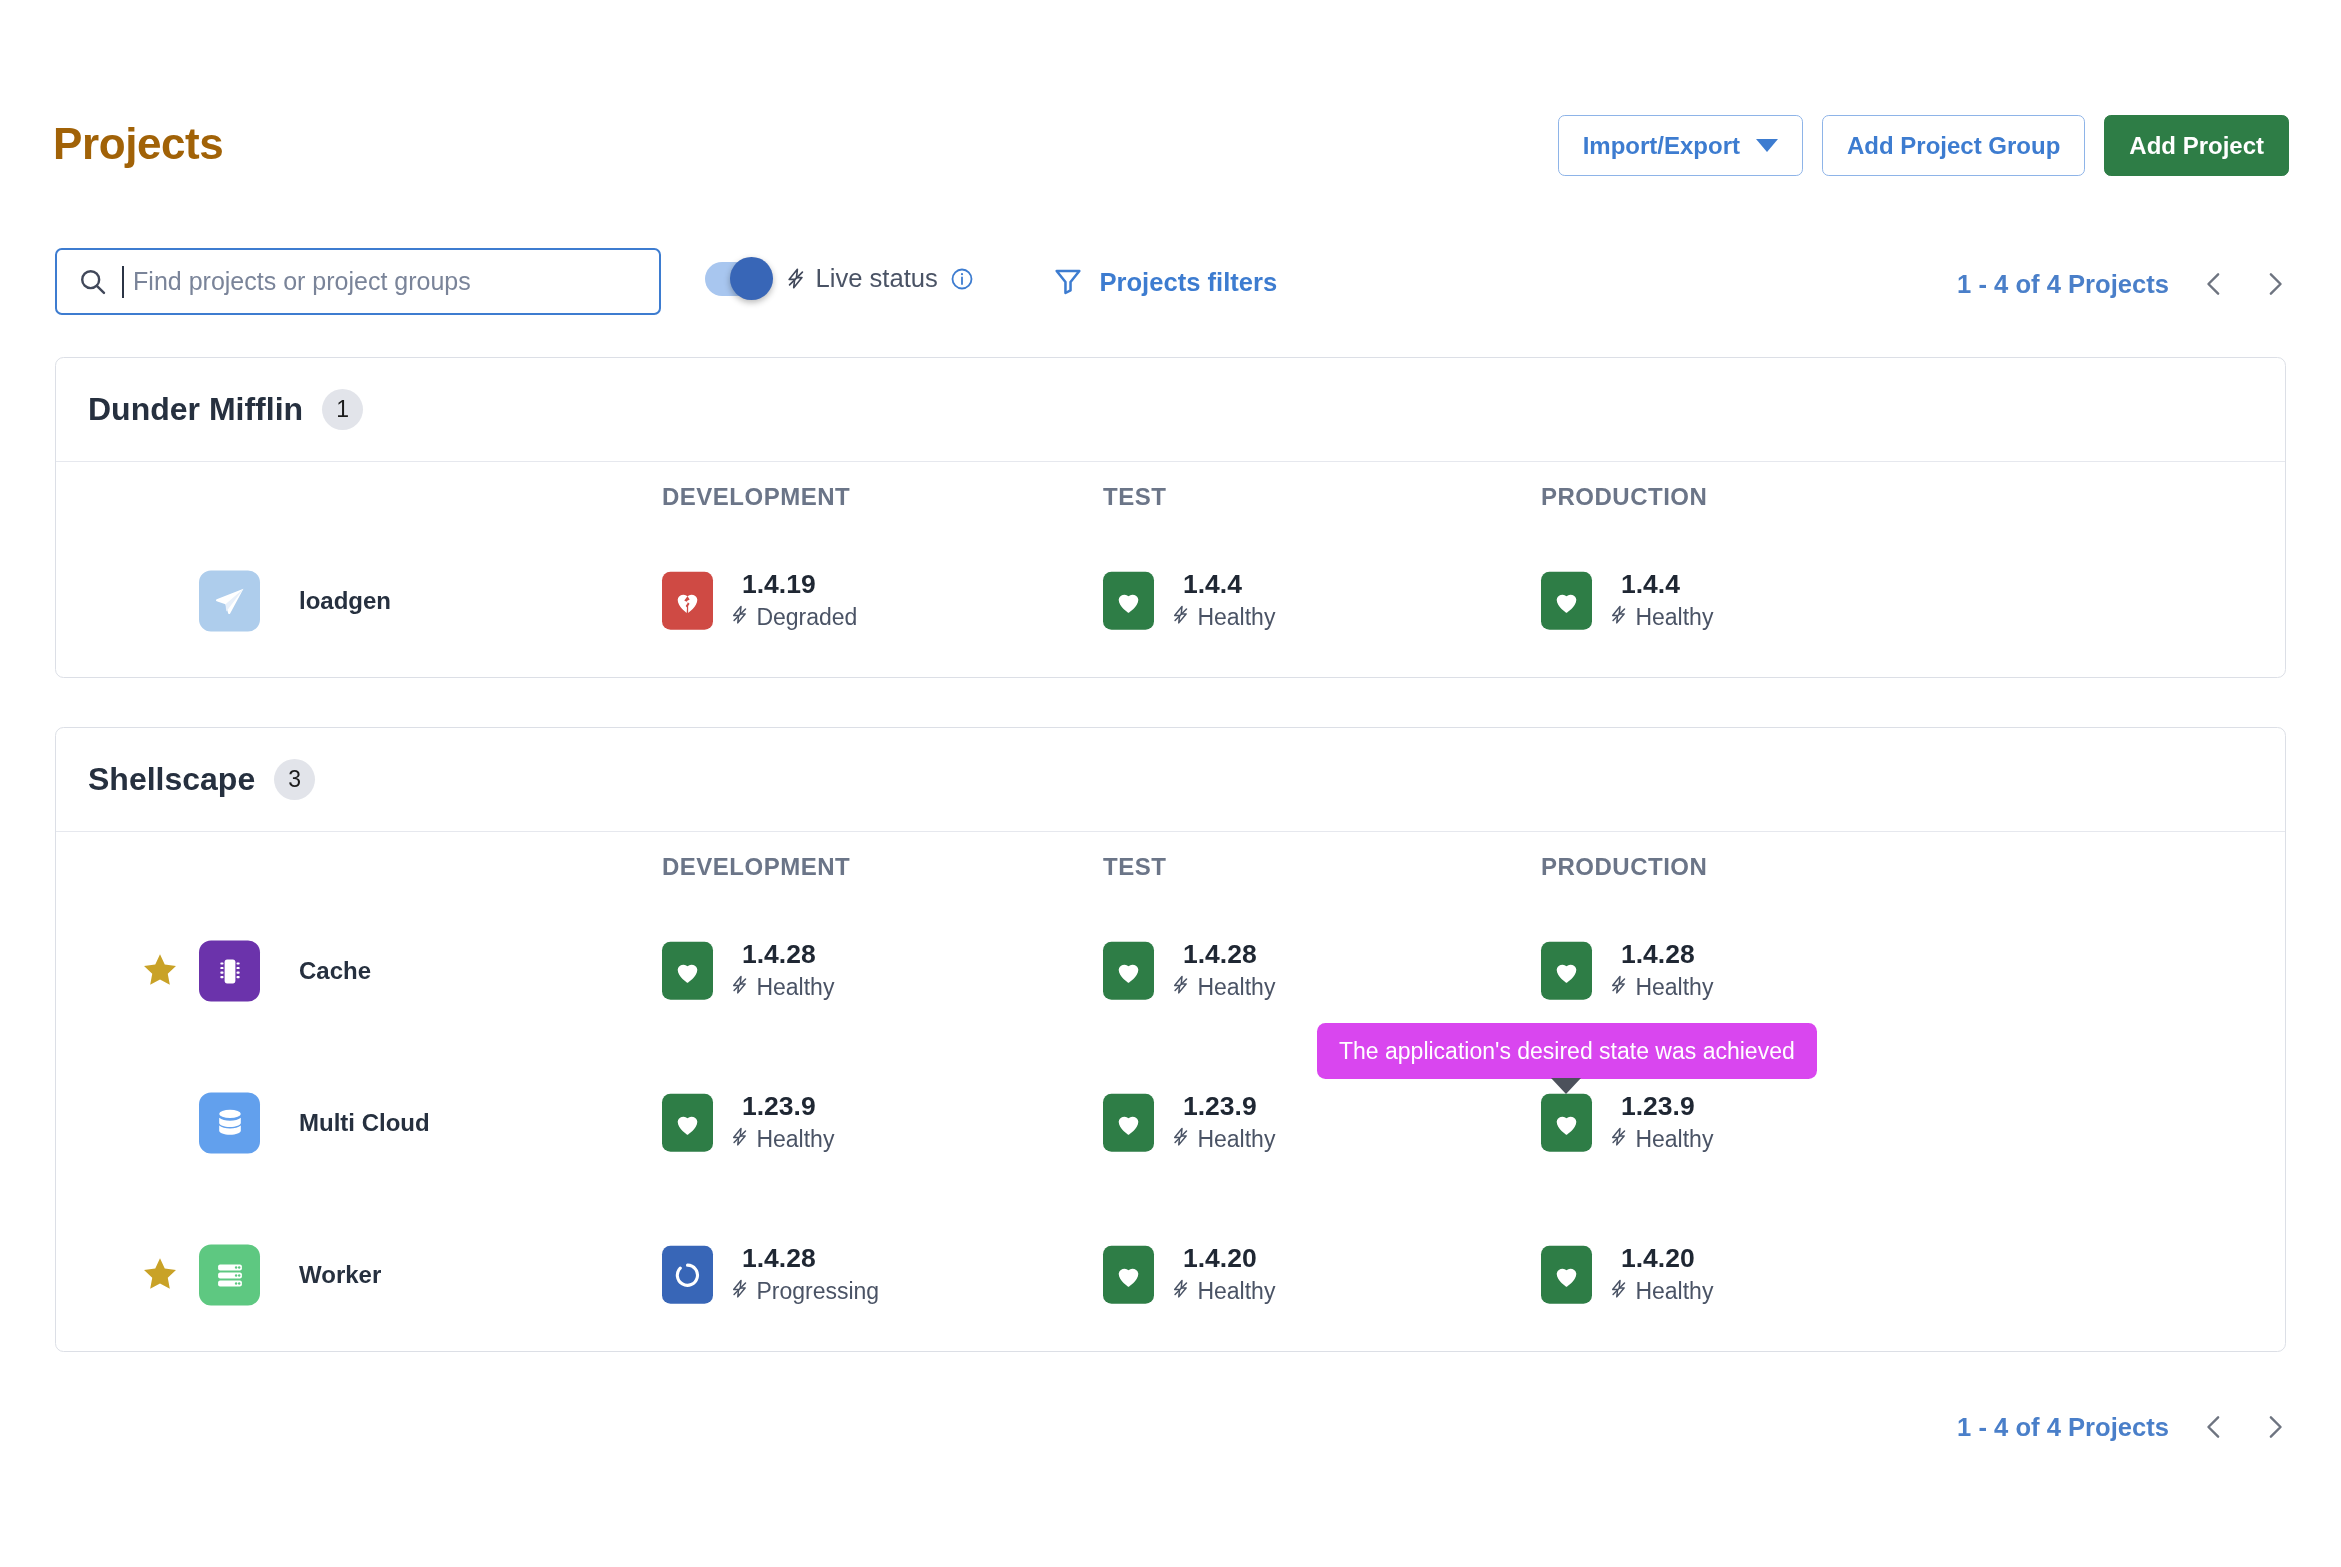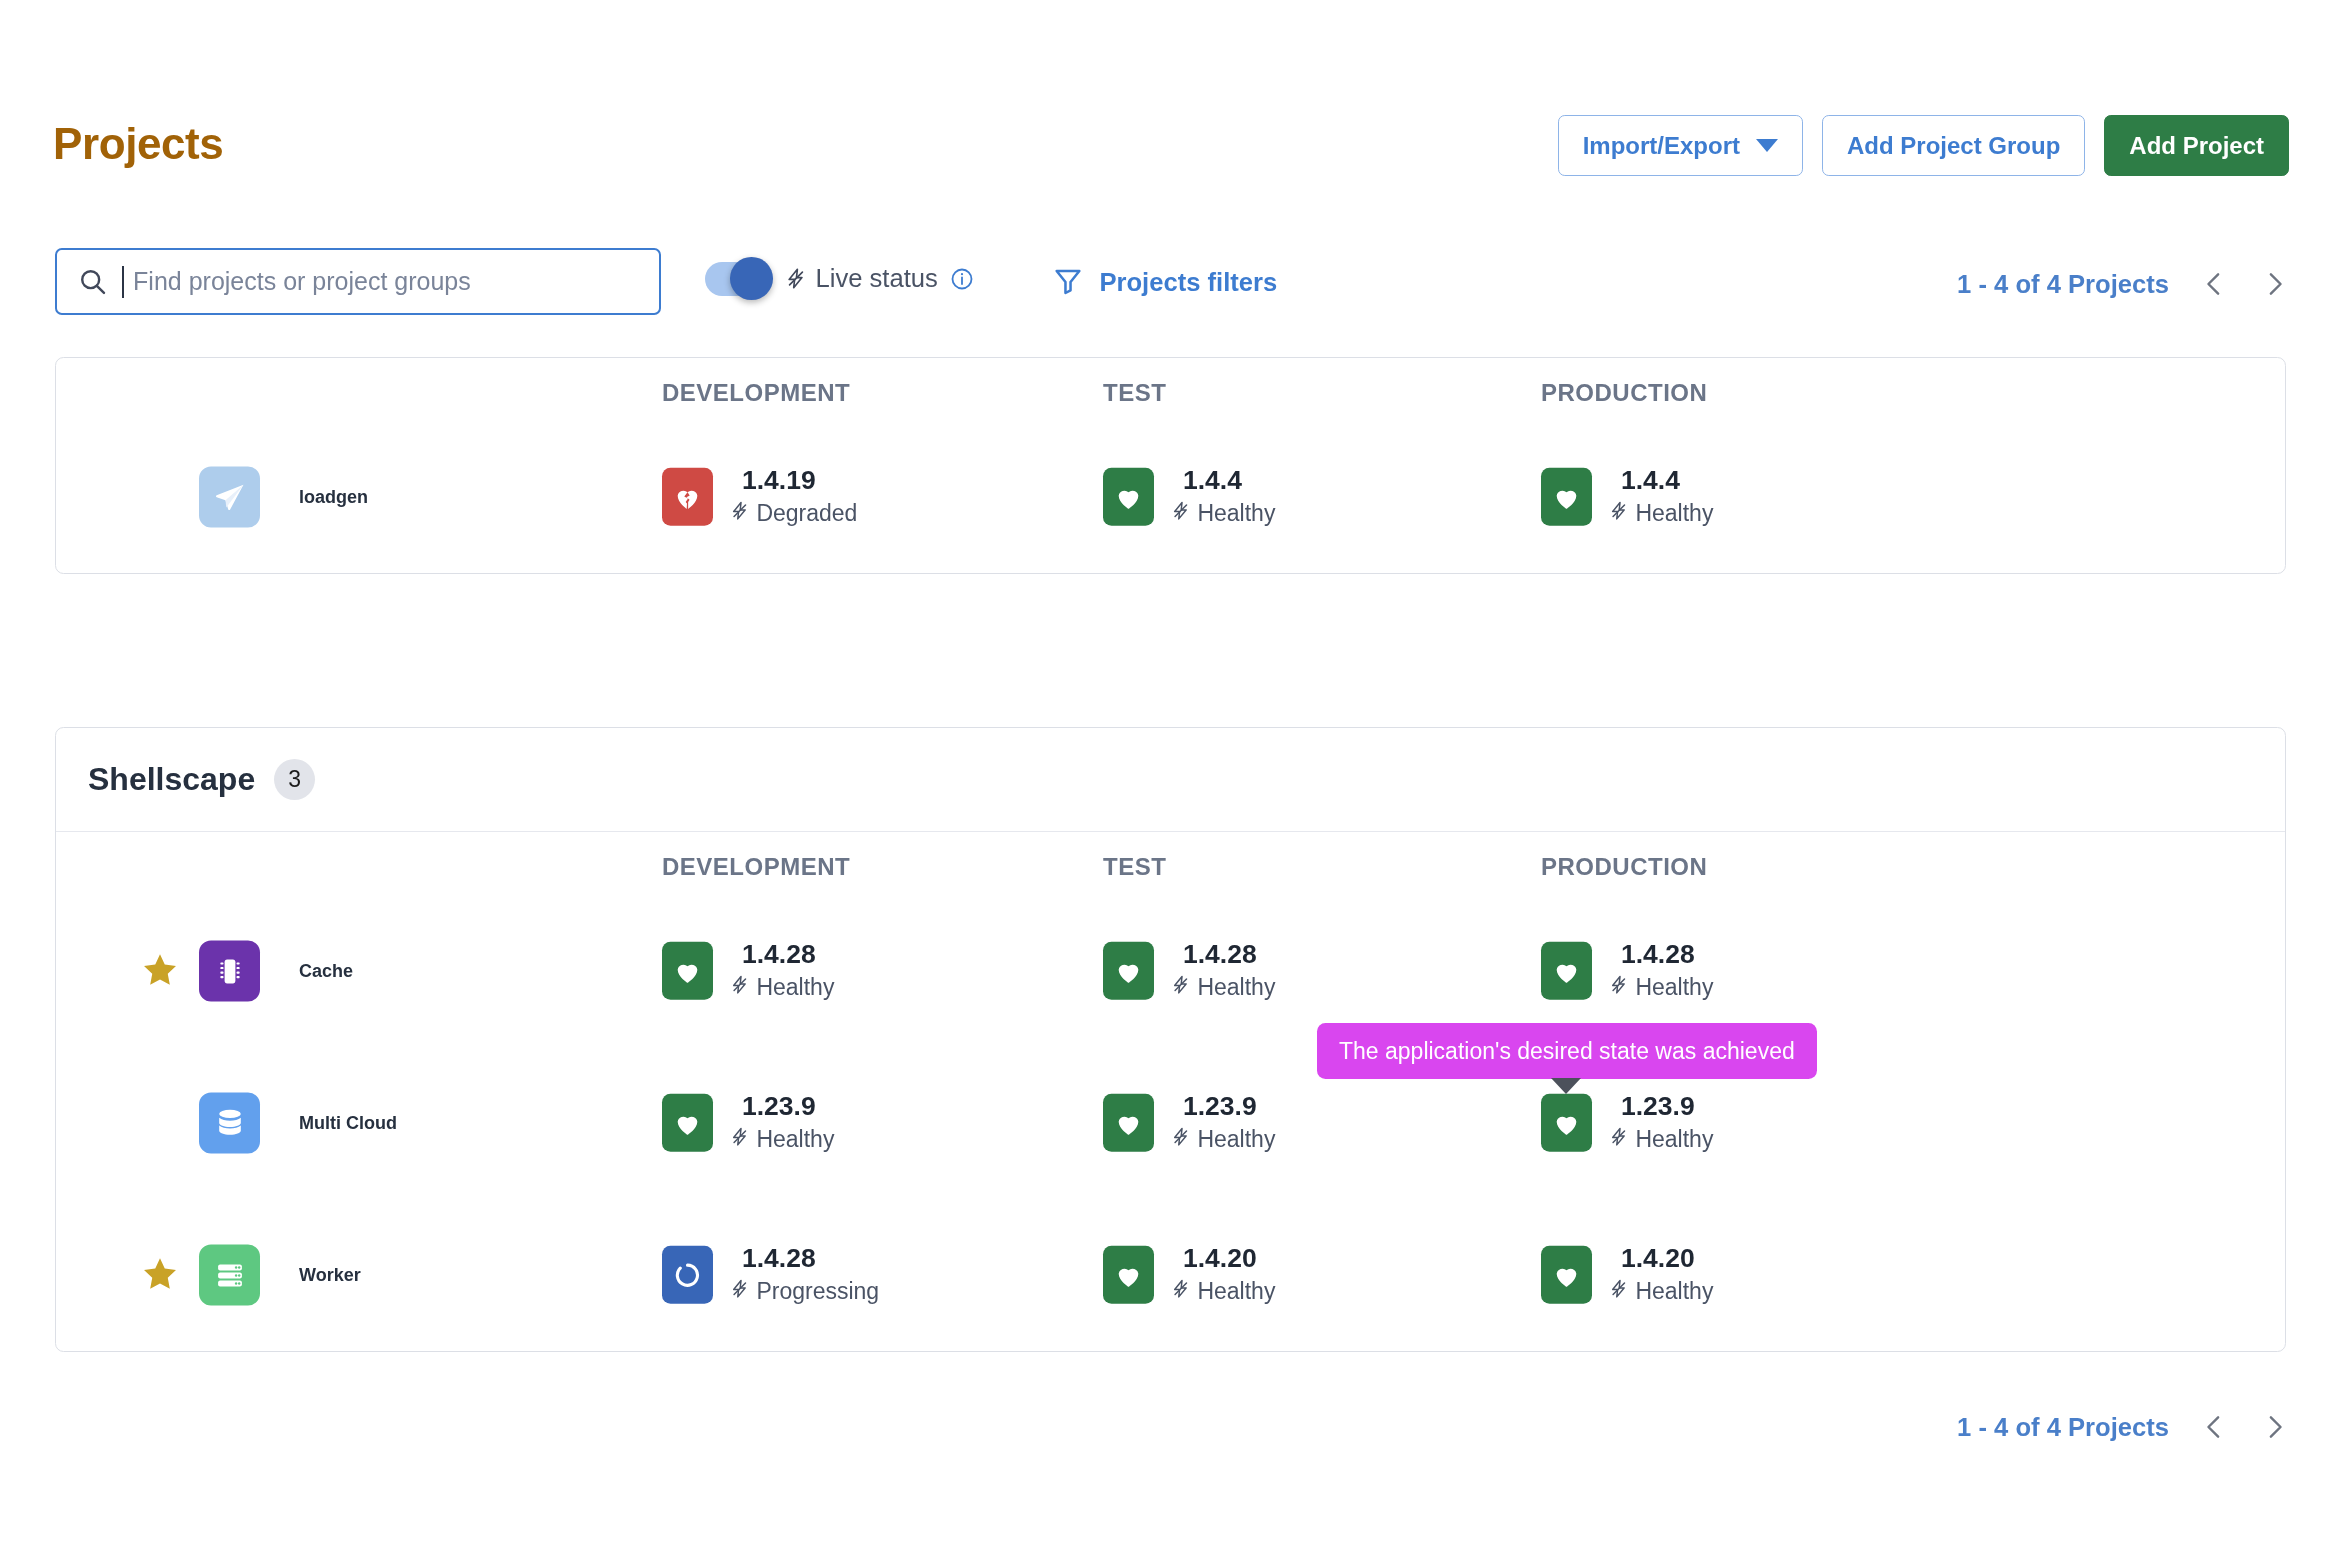--- a/index.html
+++ b/index.html
@@ -116,21 +116,21 @@
   .rows { position: relative; }
   .row { position: relative; height: 152px; }
   .star { position: absolute; left: 85px; top: 50%; transform: translateY(-50%); }
   .proj-icon {
     position: absolute; left: 143px; top: 50%; transform: translateY(-50%);
     width: 61px; height: 61px; border-radius: 12px;
     display: flex; align-items: center; justify-content: center;
   }
   .proj-name {
     position: absolute; left: 243px; top: 50%; transform: translateY(-50%);
-    font-size: 18px; font-weight: bold; color: #26303f; white-space: nowrap;
+    font-size: 24px; font-weight: bold; color: #26303f; white-space: nowrap;
   }
   .env-cell {
     position: absolute; top: 50%; transform: translateY(-50%);
     display: flex; align-items: center; gap: 17px;
   }
   .status-icon {
     width: 51px; height: 58px; border-radius: 8.5px;
     display: flex; align-items: center; justify-content: center; flex: 0 0 auto;
   }
   .env-text { display: flex; flex-direction: column; gap: 3.4px; }
@@ -228,20 +228,24 @@
     </span>
     <span class="pg-btn">
       <svg width="29" height="38" viewBox="0 0 24 24" fill="none" stroke="#6e7480" stroke-width="2" stroke-linecap="round" stroke-linejoin="round">
         <polyline points="9,4 17,12 9,20"></polyline>
       </svg>
     </span>
   </div>
 
   <div id="cards">
       <div class="card" style="top:357px">
+        <div class="card-header">
+          <span class="group-name">Dunder Mifflin</span>
+          <span class="group-badge">1</span>
+        </div>
         <div class="col-headers">
           <span class="col-header" style="left:606px">DEVELOPMENT</span>
           <span class="col-header" style="left:1047px">TEST</span>
           <span class="col-header" style="left:1485px">PRODUCTION</span>
         </div>
         <div class="rows">
           <div class="row">
             <span class="proj-icon" style="background:#aecdec">
               <svg width="34" height="34" viewBox="0 0 24 24">
                 <path d="M21.5 3 2.6 10.4c-.7.3-.7 1.2 0 1.4l6.2 2.1 1.9 6.4c.2.7 1.1.8 1.4.2L21.5 3z" fill="#ffffff"></path>

